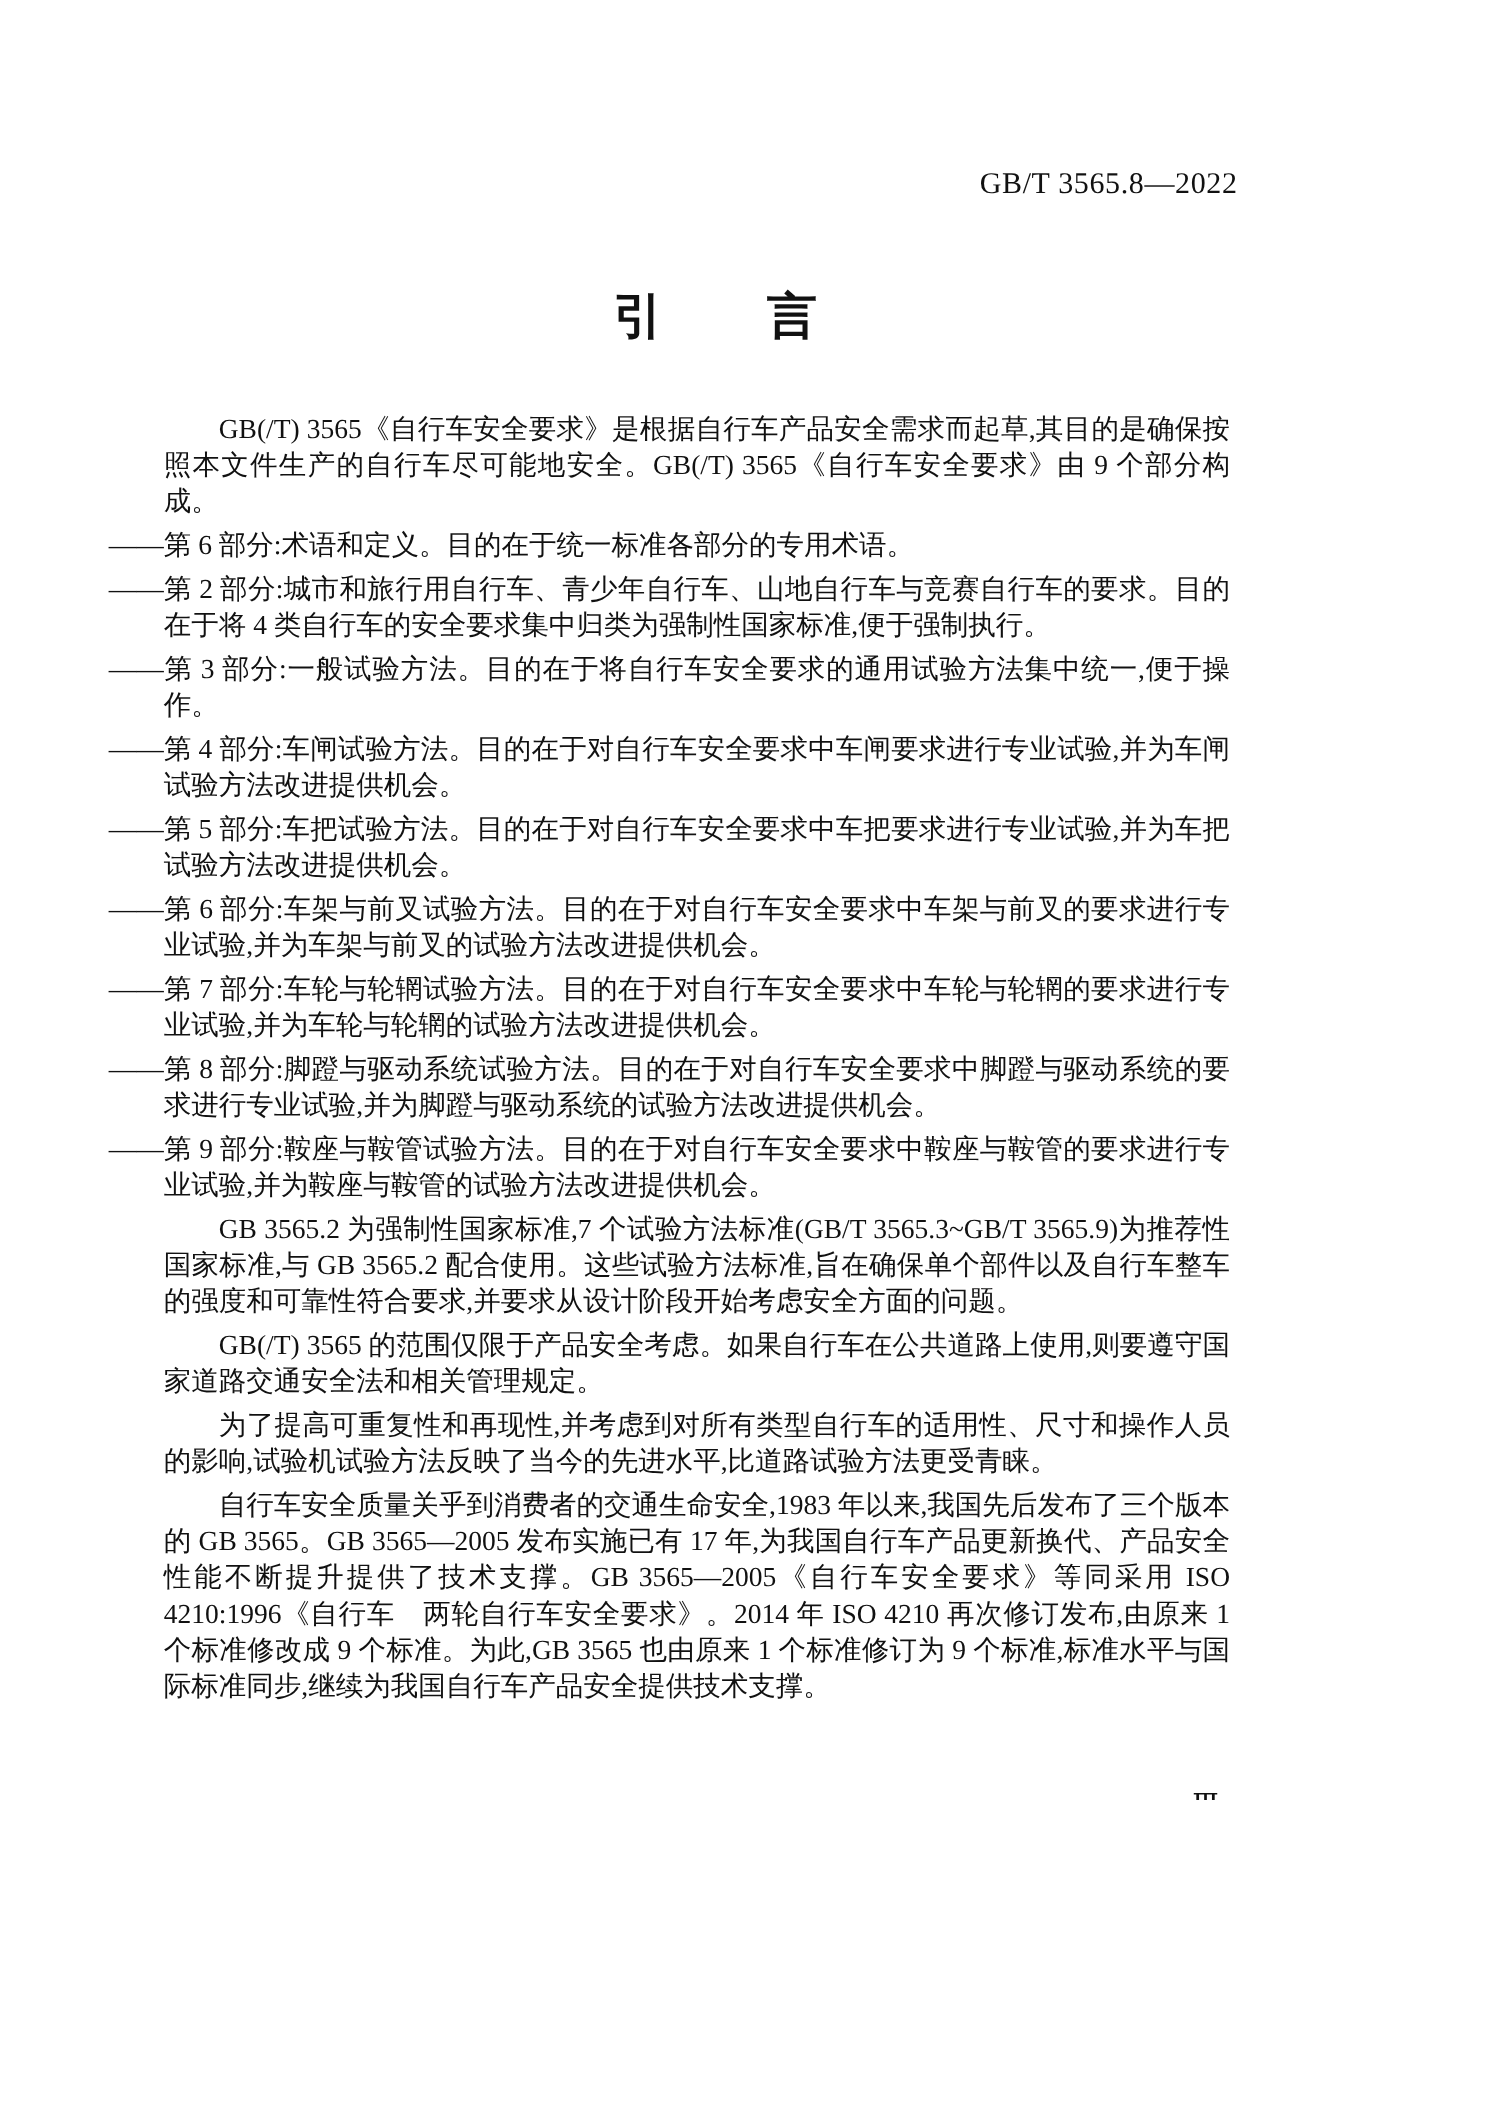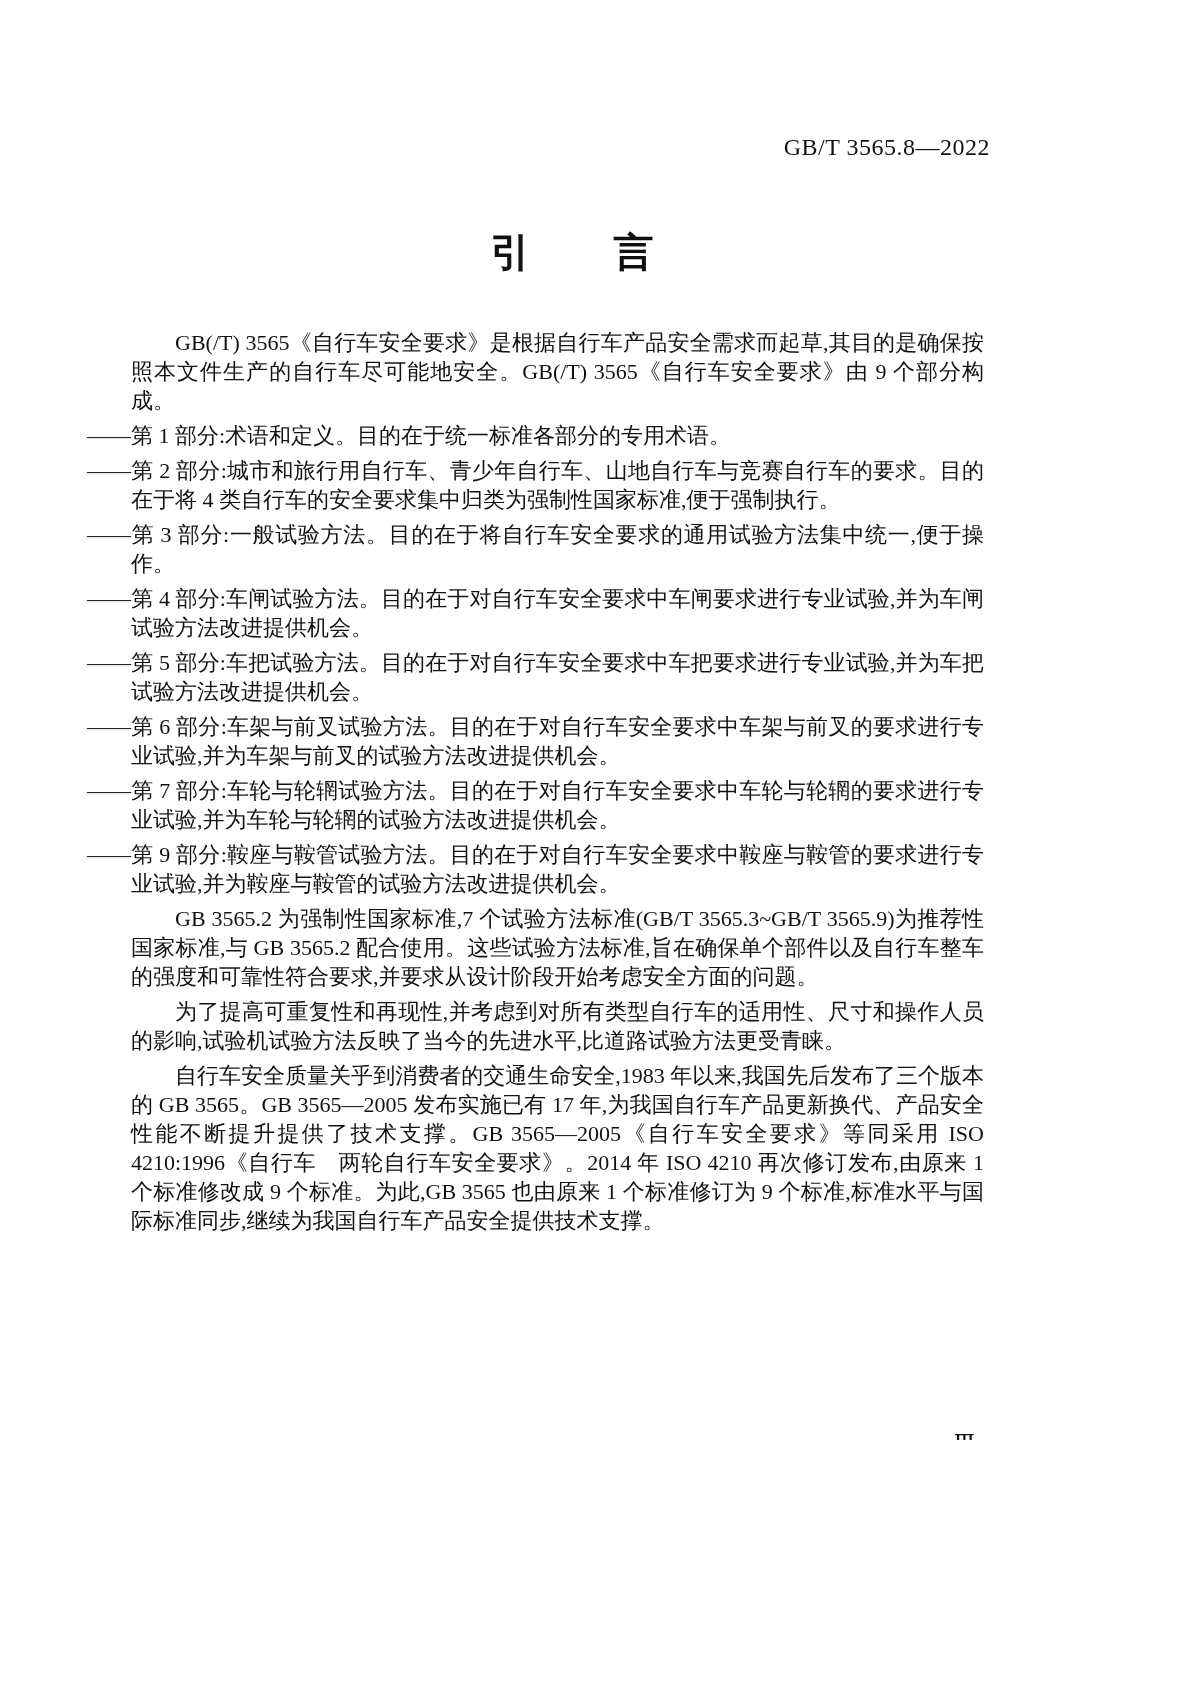--- a/index.html
+++ b/index.html
@@ -72,30 +72,32 @@
 <div class="page">
 
   <div class="doc-number">GB/T 3565.8—2022</div>
 
   <h1 class="doc-title">引　　言</h1>
 
   <div class="body-text">
 
     <p class="para">GB(/T) 3565《自行车安全要求》是根据自行车产品安全需求而起草,其目的是确保按照本文件生产的自行车尽可能地安全。GB(/T) 3565《自行车安全要求》由 9 个部分构成。</p>
 
-    <p class="list-item">——第 1 部分:术语和定义。目的在于统一标准各部分的专用术语。</p>
+    <p class="list-item">——第 6 部分:术语和定义。目的在于统一标准各部分的专用术语。</p>
     <p class="list-item">——第 2 部分:城市和旅行用自行车、青少年自行车、山地自行车与竞赛自行车的要求。目的在于将 4 类自行车的安全要求集中归类为强制性国家标准,便于强制执行。</p>
     <p class="list-item">——第 3 部分:一般试验方法。目的在于将自行车安全要求的通用试验方法集中统一,便于操作。</p>
     <p class="list-item">——第 4 部分:车闸试验方法。目的在于对自行车安全要求中车闸要求进行专业试验,并为车闸试验方法改进提供机会。</p>
     <p class="list-item">——第 5 部分:车把试验方法。目的在于对自行车安全要求中车把要求进行专业试验,并为车把试验方法改进提供机会。</p>
     <p class="list-item">——第 6 部分:车架与前叉试验方法。目的在于对自行车安全要求中车架与前叉的要求进行专业试验,并为车架与前叉的试验方法改进提供机会。</p>
     <p class="list-item">——第 7 部分:车轮与轮辋试验方法。目的在于对自行车安全要求中车轮与轮辋的要求进行专业试验,并为车轮与轮辋的试验方法改进提供机会。</p>
+    <p class="list-item">——第 8 部分:脚蹬与驱动系统试验方法。目的在于对自行车安全要求中脚蹬与驱动系统的要求进行专业试验,并为脚蹬与驱动系统的试验方法改进提供机会。</p>
     <p class="list-item">——第 9 部分:鞍座与鞍管试验方法。目的在于对自行车安全要求中鞍座与鞍管的要求进行专业试验,并为鞍座与鞍管的试验方法改进提供机会。</p>
 
     <p class="para">GB 3565.2 为强制性国家标准,7 个试验方法标准(GB/T 3565.3~GB/T 3565.9)为推荐性国家标准,与 GB 3565.2 配合使用。这些试验方法标准,旨在确保单个部件以及自行车整车的强度和可靠性符合要求,并要求从设计阶段开始考虑安全方面的问题。</p>
+    <p class="para">GB(/T) 3565 的范围仅限于产品安全考虑。如果自行车在公共道路上使用,则要遵守国家道路交通安全法和相关管理规定。</p>
     <p class="para">为了提高可重复性和再现性,并考虑到对所有类型自行车的适用性、尺寸和操作人员的影响,试验机试验方法反映了当今的先进水平,比道路试验方法更受青睐。</p>
     <p class="para">自行车安全质量关乎到消费者的交通生命安全,1983 年以来,我国先后发布了三个版本的 GB 3565。GB 3565—2005 发布实施已有 17 年,为我国自行车产品更新换代、产品安全性能不断提升提供了技术支撑。GB 3565—2005《自行车安全要求》等同采用 ISO 4210:1996《自行车　两轮自行车安全要求》。2014 年 ISO 4210 再次修订发布,由原来 1 个标准修改成 9 个标准。为此,GB 3565 也由原来 1 个标准修订为 9 个标准,标准水平与国际标准同步,继续为我国自行车产品安全提供技术支撑。</p>
 
   </div>
 
   <div class="page-number">Ⅲ</div>
 
 </div>
 
 </body></html>

